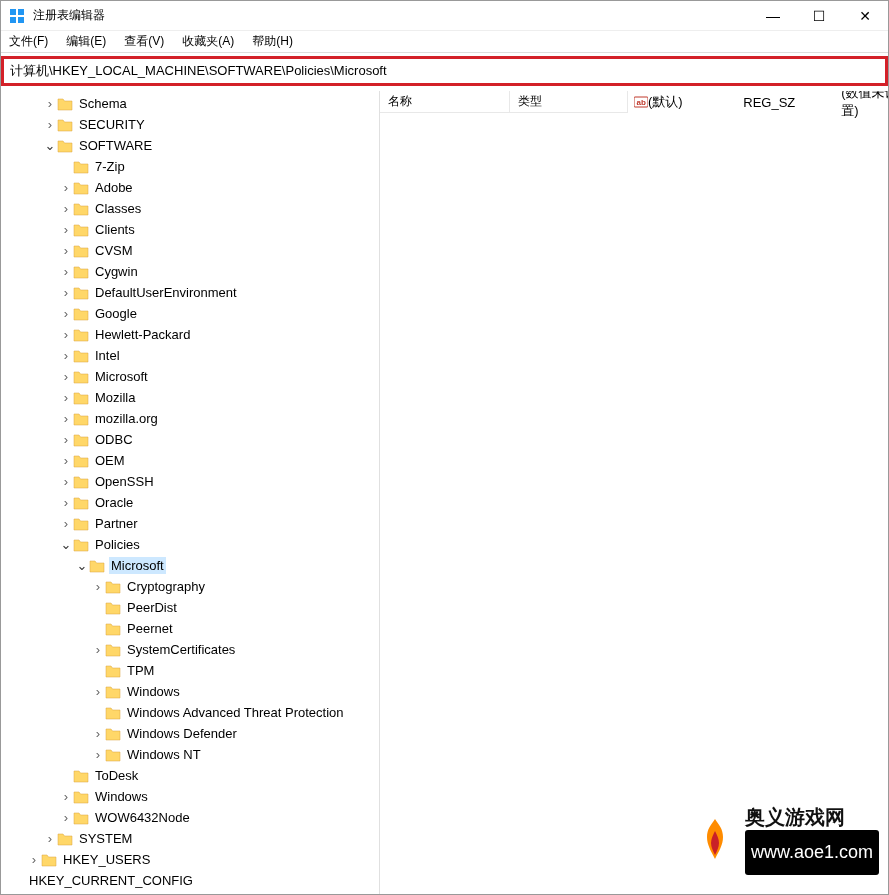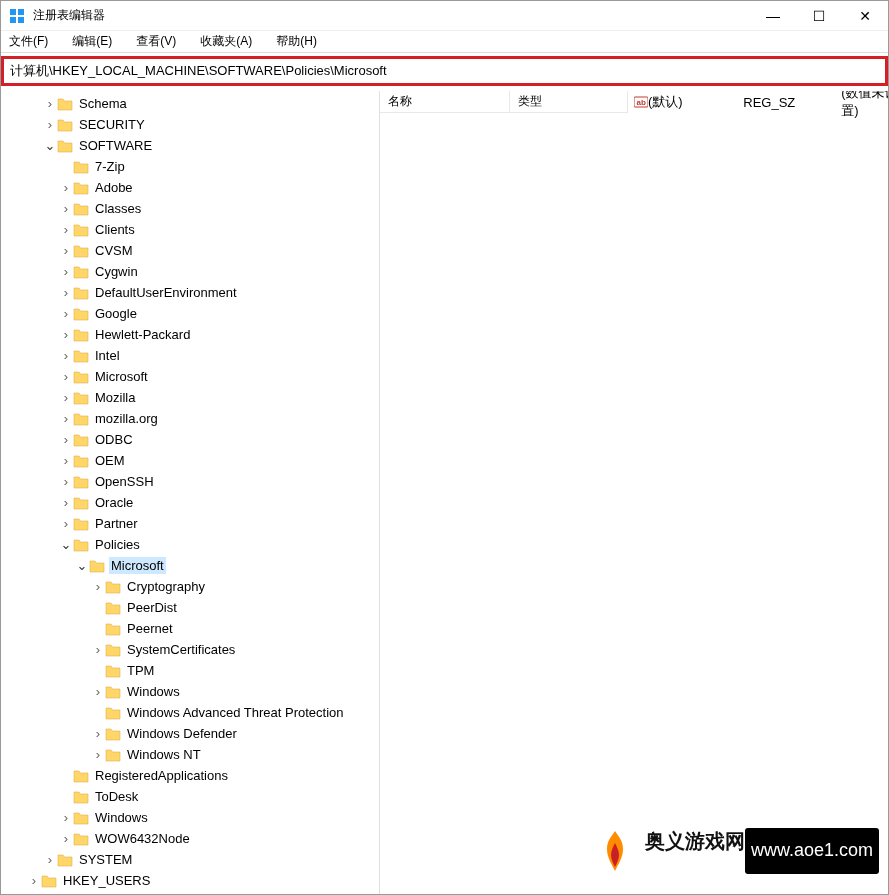--- a/index.html
+++ b/index.html
@@ -3,21 +3,21 @@
   <meta charset="utf-8">
   <style>
     * { margin: 0; padding: 0; box-sizing: border-box; }
     body { font-family: "Microsoft YaHei", "Segoe UI", sans-serif; font-size: 13px; color: #000; background: #fff; width: 889px; height: 895px; overflow: hidden; position: relative; }
     .window { display: flex; flex-direction: column; width: 100%; height: 100%; border: 1px solid #999; }
     .titlebar { display: flex; align-items: center; height: 30px; padding-left: 8px; gap: 8px; border-bottom: 1px solid #eee; }
     .app-icon { width: 16px; height: 16px; display: inline-flex; }
     .title-text { flex: 1; font-size: 12px; }
     .win-controls { display: flex; }
     .win-btn { width: 46px; height: 30px; display: flex; align-items: center; justify-content: center; font-size: 14px; }
-    .menubar { display: flex; gap: 24px; padding: 3px 8px; font-size: 12px; border-bottom: 1px solid #ddd; height: 22px; align-items: center; }
+    .menubar { display: flex; gap: 18px; padding: 3px 8px; font-size: 12px; border-bottom: 1px solid #ddd; height: 22px; align-items: center; }
     .address-row { padding: 3px 0px 5px 0px; position: relative; }
     .address-wrap { border: 3px solid #d32028; display: flex; align-items: center; height: 30px; }
     .address-input { flex: 1; border: none; outline: none; padding: 0 6px; font-size: 13px; font-family: inherit; }
     .content { flex: 1; display: flex; overflow: hidden; }
     .tree-panel { width: 378px; overflow: hidden; position: relative; }
     .tree-scroll { height: 100%; overflow-y: scroll; }
     .tree-inner { padding-top: 2px; }
     .splitter { width: 1px; background: #e0e0e0; }
     .list-panel { flex: 1; overflow: hidden; display: flex; flex-direction: row; }
     .list-header { display: flex; height: 22px; border-bottom: 1px solid #e8e8e8; }
@@ -31,21 +31,21 @@
     .list-row .c2 { width: 118px; padding-left: 8px; }
     .list-row .c3 { padding-left: 8px; }
     .ab-icon { display: inline-flex; width: 14px; height: 14px; }
     .tree-row { display: flex; align-items: center; height: 21px; white-space: nowrap; font-size: 13px; }
     .exp { width: 14px; text-align: center; color: #666; font-size: 11px; user-select: none; cursor: pointer; }
     .folder-icon { width: 16px; height: 14px; margin-right: 4px; display: inline-flex; }
     .tree-label { padding: 1px 2px; }
     .tree-label.selected { background: #cde8ff; }
     .watermark { position: absolute; right: 10px; bottom: 20px; display: flex; align-items: center; gap: 6px; }
     .flame-icon { width: 48px; height: 48px; }
-    .wm-text { display: flex; flex-direction: row; font-size: 14px; line-height: 1.3; }
+    .wm-text { display: flex; flex-direction: column; font-size: 14px; line-height: 1.3; }
     .wm-cn { font-weight: bold; font-size: 20px; color: #111; }
     .wm-url { background: #000; color: #fff; font-size: 18px; padding: 11px 6px; border-radius: 3px; }
     ::-webkit-scrollbar { width: 16px; }
     ::-webkit-scrollbar-track { background: #f0f0f0; }
     ::-webkit-scrollbar-thumb { background: #ccc; }
     ::-webkit-scrollbar-button { height: 16px; background: #f0f0f0; }
   </style>
 </head>
 <body>
 
@@ -406,30 +406,20 @@
               <span class="tree-label">Windows NT</span>
             </div>
             <div class="tree-row">
               <span style="display: inline-block; width: 58px;"></span>
               <span class="exp"></span>
               <span class="folder-icon">
                 <svg viewBox="0 0 16 14">
                   <path d="M1 2 h5 l1.5 2 H15 v9 H1 Z" fill="#ffd768" stroke="#d9a23c" stroke-width="0.5"></path>
                 </svg>
               </span>
-              <span class="tree-label">RegisteredApplications</span>
-            </div>
-            <div class="tree-row">
-              <span style="display: inline-block; width: 58px;"></span>
-              <span class="exp"></span>
-              <span class="folder-icon">
-                <svg viewBox="0 0 16 14">
-                  <path d="M1 2 h5 l1.5 2 H15 v9 H1 Z" fill="#ffd768" stroke="#d9a23c" stroke-width="0.5"></path>
-                </svg>
-              </span>
               <span class="tree-label">ToDesk</span>
             </div>
             <div class="tree-row">
               <span style="display: inline-block; width: 58px;"></span>
               <span class="exp" style="transform: none; font-size: 13px;">›</span>
               <span class="folder-icon">
                 <svg viewBox="0 0 16 14">
                   <path d="M1 2 h5 l1.5 2 H15 v9 H1 Z" fill="#ffd768" stroke="#d9a23c" stroke-width="0.5"></path>
                 </svg>
               </span>

